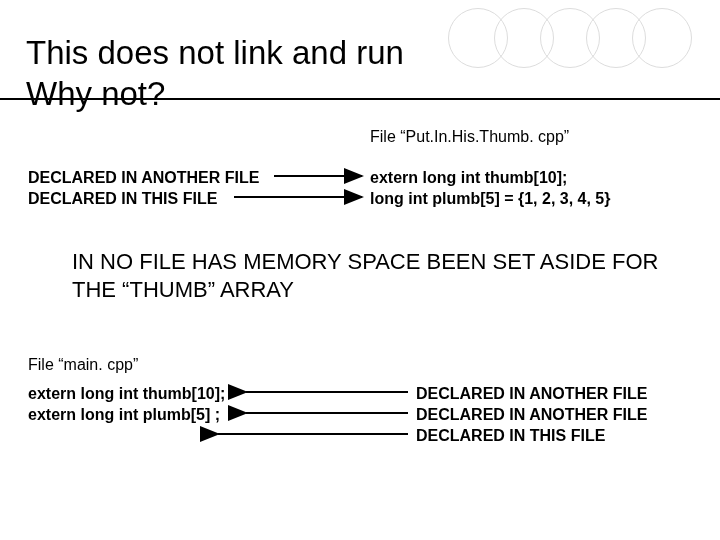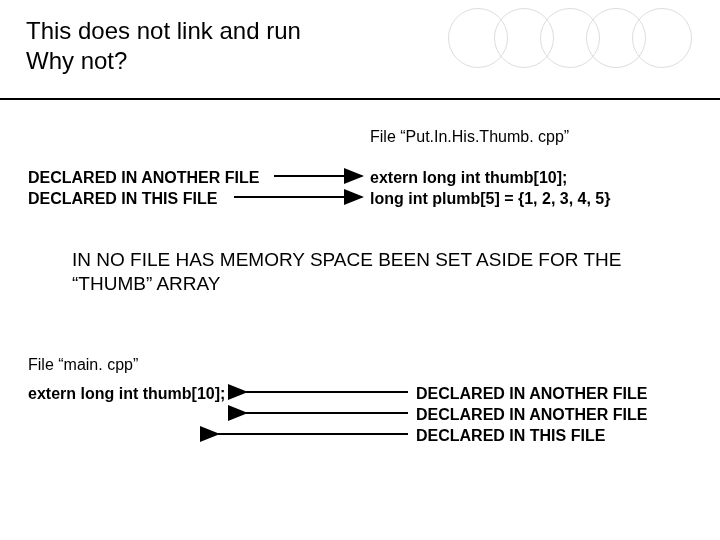--- a/index.html
+++ b/index.html
@@ -21,23 +21,23 @@
   .circle {
     width: 60px;
     height: 60px;
     border: 1px solid #ddd;
     border-radius: 50%;
     margin-left: -14px;
   }
   .circle:first-child { margin-left: 0; }
   .title {
     position: absolute;
-    top: 16px;
+    top: 32px;
     left: 26px;
-    font-size: 24px;
+    font-size: 33px;
     line-height: 1.25;
     color: #000;
   }
   .rule {
     position: absolute;
     top: 98px;
     left: 0;
     width: 720px;
     height: 2px;
     background: #000;
@@ -63,21 +63,21 @@
     left: 370px;
     font-size: 16px;
     font-weight: bold;
     line-height: 1.3;
   }
   .mid {
     position: absolute;
     top: 248px;
     left: 72px;
     right: 40px;
-    font-size: 19px;
+    font-size: 22px;
     line-height: 1.25;
   }
   .filelabel2 {
     position: absolute;
     top: 344px;
     left: 28px;
     font-size: 16px;
     font-weight: normal;
     margin-top: 12px;
   }
@@ -132,20 +132,21 @@
   <div>extern long int thumb[10];</div>
   <div>long int plumb[5] = {1, 2, 3, 4, 5}</div>
 </div>
 
 <div class="mid">IN NO FILE HAS MEMORY SPACE BEEN SET ASIDE FOR THE “THUMB” ARRAY</div>
 
 <div class="filelabel2">File “main. cpp”</div>
 
 <div class="row2L">
   <div>extern long int thumb[10];</div>
+  <div>extern long int plumb[5] ;</div>
 </div>
 <div class="row2R">
   <div>DECLARED IN ANOTHER FILE</div>
   <div>DECLARED IN ANOTHER FILE</div>
   <div>DECLARED IN THIS FILE</div>
 </div>
 
 <svg class="arrows">
   <defs>
     <marker id="arrowR" markerWidth="10" markerHeight="8" refX="9" refY="4" orient="auto">

